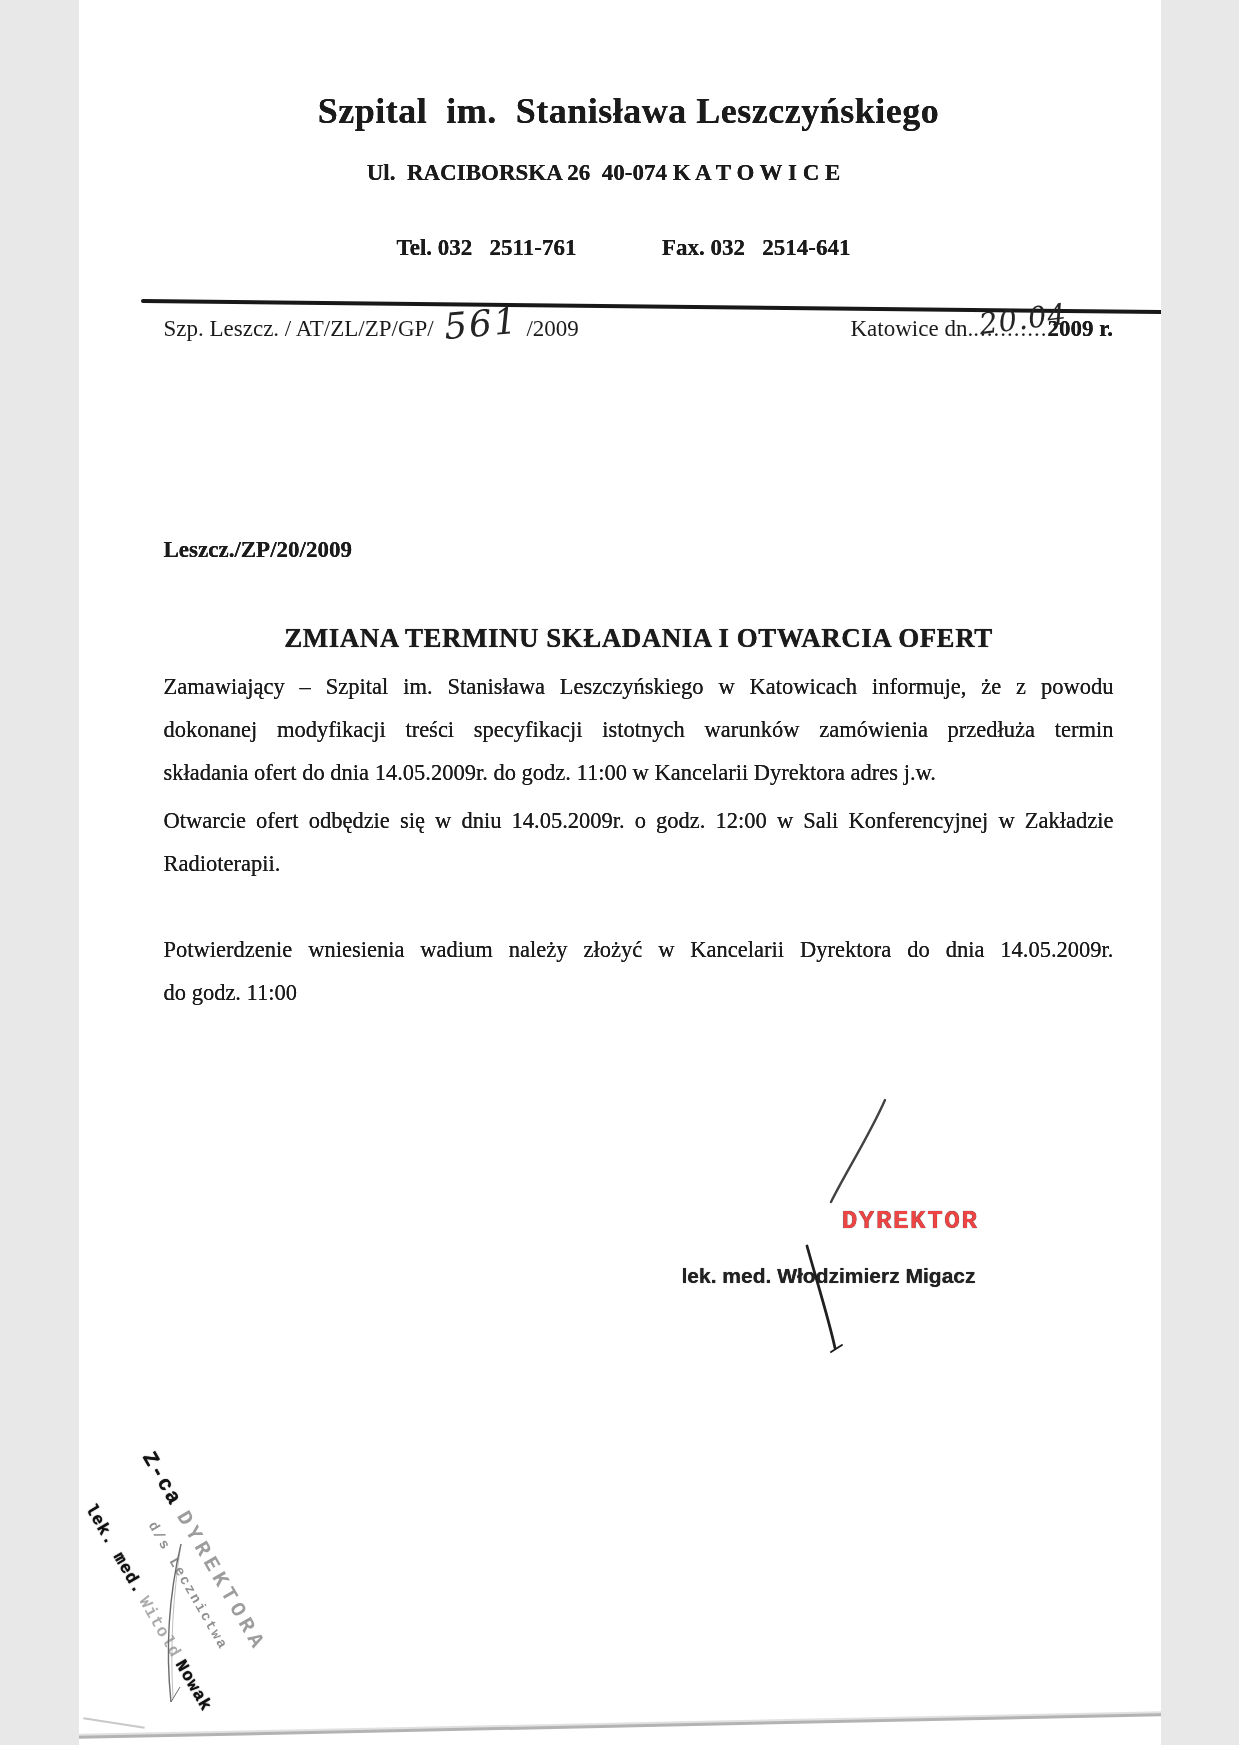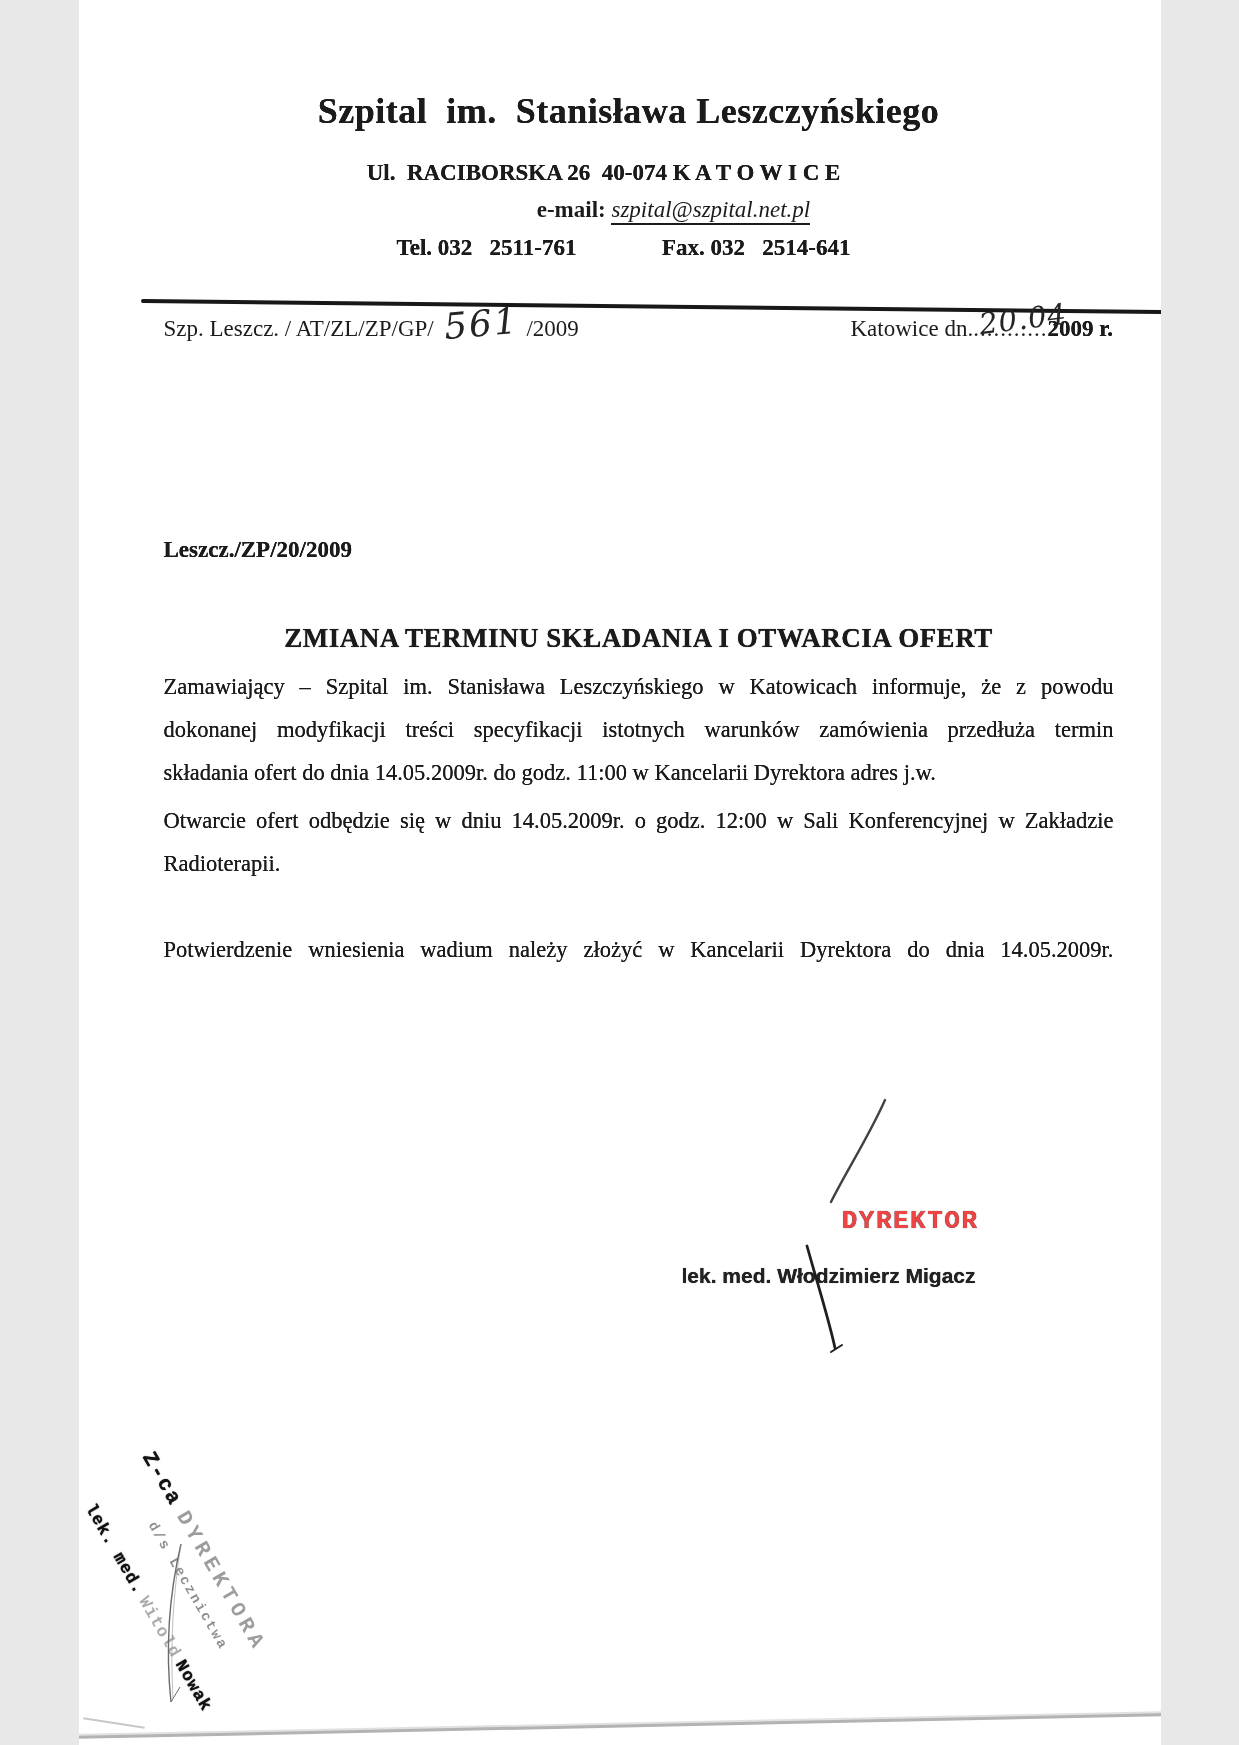--- a/index.html
+++ b/index.html
@@ -97,25 +97,20 @@
 </style>
 </head>
 <body>
 
 <div class="page">
 
   <div class="abs hosp-title pre">Szpital  im.  Stanisława Leszczyńskiego</div>
 
   <div class="abs hosp-address pre">Ul.  RACIBORSKA 26  40-074 K A T O W I C E</div>
 
-  <div class="abs email-line">
-    <span class="lbl pre">e-mail:</span>
-    <span> </span>
-    <span class="val">szpital@szpital.net.pl</span>
-  </div>
 
   <div class="abs telfax">
     <span class="pre">Tel. 032   2511-761</span>
     <span class="gap"></span>
     <span class="pre">Fax. 032   2514-641</span>
   </div>
 
   <div class="abs header-rule"></div>
 
   <div class="abs ref-left">
@@ -130,20 +125,21 @@
   <div class="abs subject2">Leszcz./ZP/20/2009</div>
 
   <div class="abs notice-heading">ZMIANA TERMINU SKŁADANIA I OTWARCIA OFERT</div>
 
   <div class="abs bline just" style="top:672px">Zamawiający – Szpital im. Stanisława Leszczyńskiego w Katowicach informuje, że z powodu</div>
   <div class="abs bline just" style="top:715px">dokonanej modyfikacji treści specyfikacji istotnych warunków zamówienia przedłuża termin</div>
   <div class="abs bline" style="top:758px">składania ofert  do dnia 14.05.2009r. do godz. 11:00 w Kancelarii Dyrektora adres j.w.</div>
   <div class="abs bline just" style="top:806px">Otwarcie ofert odbędzie się w dniu 14.05.2009r. o godz. 12:00 w Sali Konferencyjnej w Zakładzie</div>
   <div class="abs bline" style="top:849px">Radioterapii.</div>
   <div class="abs bline just" style="top:935px">Potwierdzenie wniesienia wadium należy złożyć w Kancelarii Dyrektora do dnia 14.05.2009r.</div>
+  <div class="abs bline" style="top:978px">do godz. 11:00</div>
 
   <svg class="abs sig-svg" width="300" height="300" viewBox="0 0 300 300">
     <path d="M 206 20 C 190 56, 167 92, 152 122" fill="none" stroke="#2e2e2e" stroke-width="2.4" stroke-linecap="round" opacity=".9"></path>
     <path d="M 128 166 C 138 202, 150 240, 156 268" fill="none" stroke="#1f1f1f" stroke-width="2.8" stroke-linecap="round"></path>
     <path d="M 152 272 l 11 -7" fill="none" stroke="#1f1f1f" stroke-width="2" stroke-linecap="round"></path>
   </svg>
 
   <div class="abs director-title">DYREKTOR</div>
   <div class="abs director-name">lek. med. Włodzimierz Migacz</div>
 

